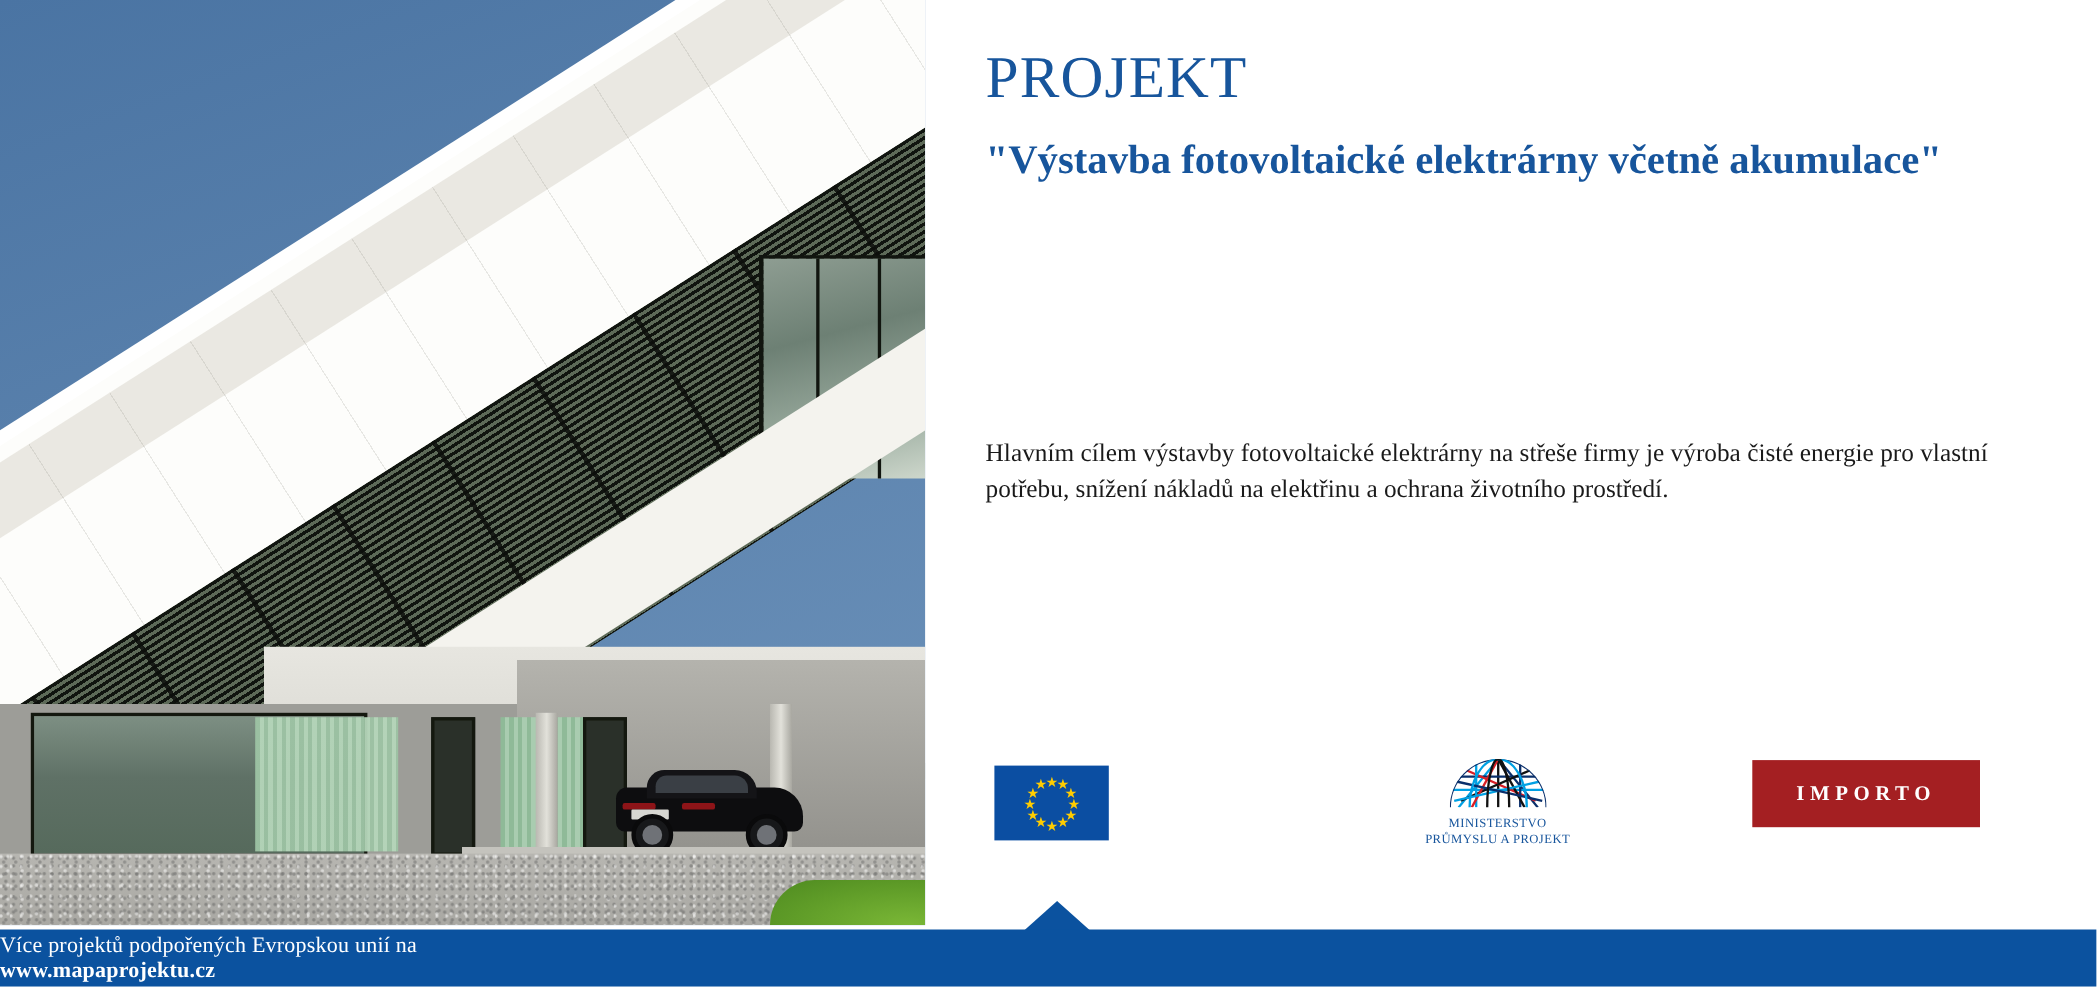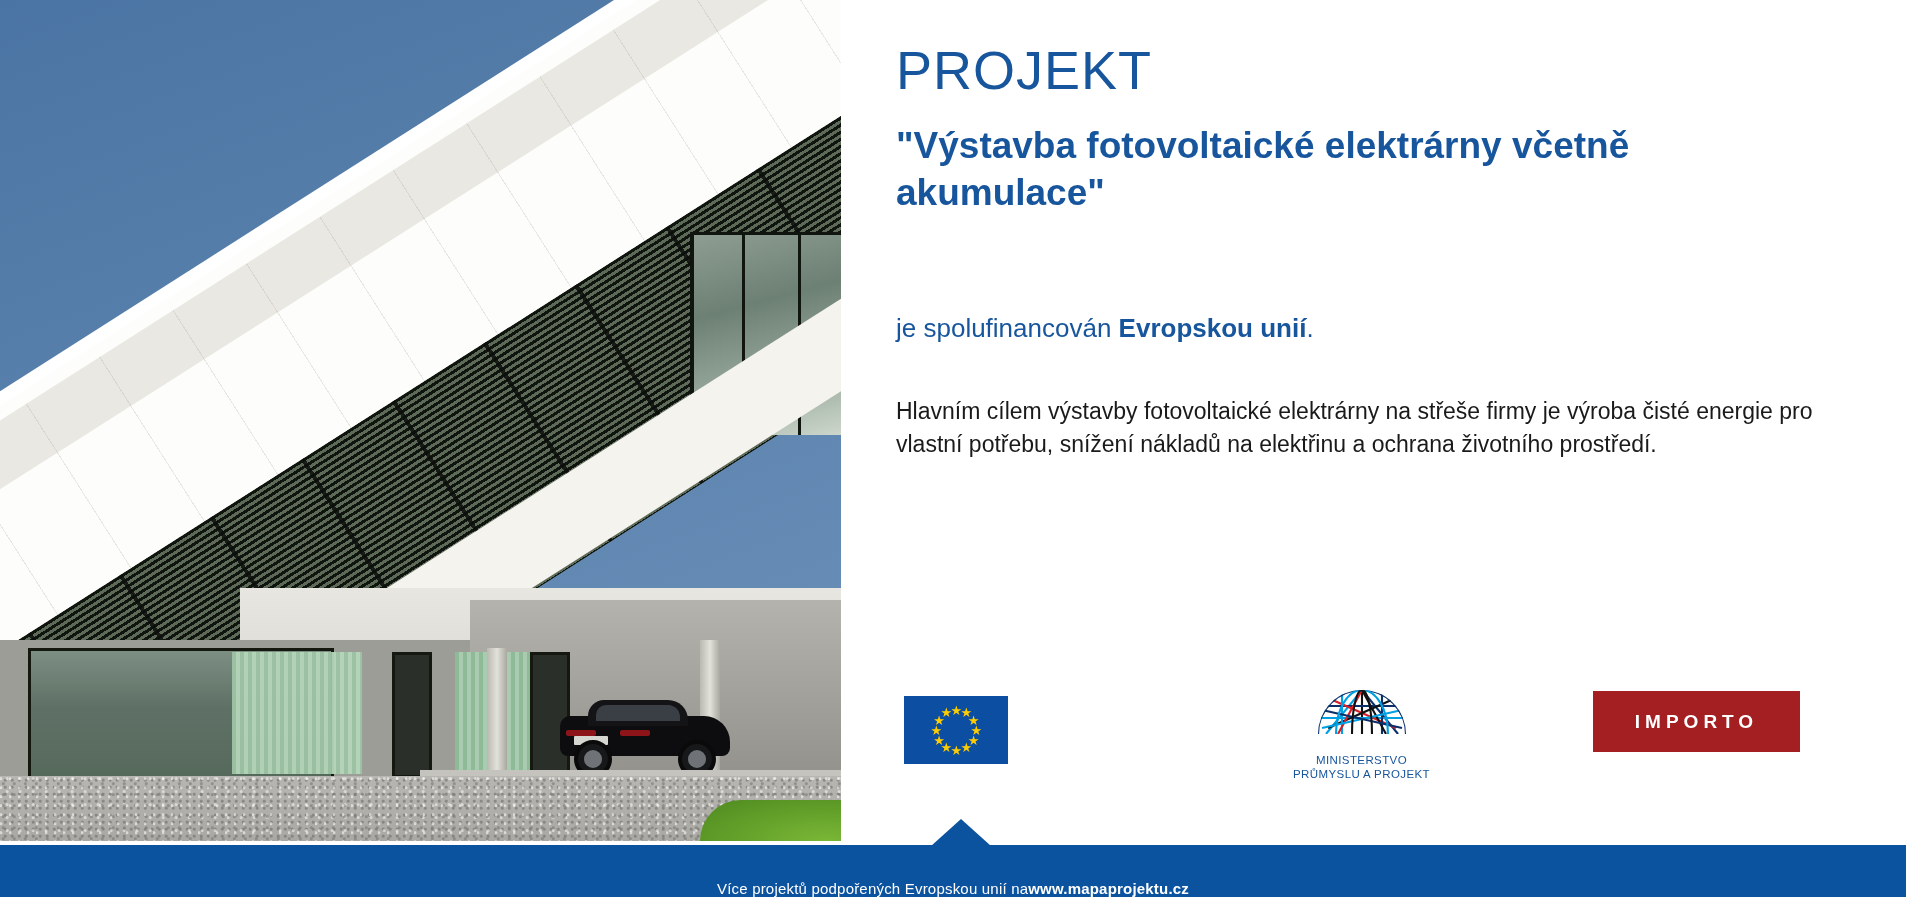--- a/index.html
+++ b/index.html
@@ -1,20 +1,20 @@
 <!DOCTYPE html>
 <html><head>
 <meta charset="utf-8">
 <style>
   html,body{margin:0;padding:0;}
   body{
     width:1906px;height:897px;overflow:hidden;background:#ffffff;
     font-family:"Liberation Sans",sans-serif;
   }
-  .banner{position:relative;width:1906px;height:667px;background:#fff;}
+  .banner{position:relative;width:1906px;height:667px;background:#fff;font-family:Liberation Serif, serif;}
 
   
   .photo{position:absolute;left:0;top:0;width:841px;height:841px;overflow:hidden;background:#5a81ab;}
   .sky{position:absolute;inset:0;background:linear-gradient(160deg,#4a74a3 0%,#5b82ad 45%,#6d93bb 100%);}
   
   .roof-top{position:absolute;left:-120px;top:470px;width:1250px;height:300px;background:#fdfdfb;
             transform:rotate(-32.5deg);transform-origin:0 0;box-shadow:0 -2px 0 #ffffff;}
   .roof-shadowline{position:absolute;left:-120px;top:470px;width:1250px;height:10px;background:#ffffff;
             transform:rotate(-32.5deg);transform-origin:0 0;}
   .fascia{position:absolute;left:-120px;top:497px;width:1250px;height:58px;background:#e9e7e0;
@@ -87,33 +87,33 @@
   .body{position:absolute;left:0;top:395px;width:960px;font-size:23px;line-height:1.45;color:#1a1a1a;}
 
   
   .logos{position:absolute;left:0;top:688px;width:1010px;height:90px;}
   .eu-logo{position:absolute;left:8px;top:8px;display:flex;align-items:center;gap:16px;}
   .eu-flag{position:relative;width:104px;height:68px;background:#0b4ea2;flex:none;}
   .eu-star{position:absolute;width:11px;height:11px;color:#ffcc00;font-size:13px;line-height:11px;
            text-align:center;}
   .eu-text{font-size:20px;line-height:1.2;font-weight:bold;color:#0b4ea2;white-space:nowrap;}
   .min-logo{position:absolute;left:378px;top:0;width:175px;text-align:center;}
-  .min-text{margin-top:14px;font-size:11.5px;line-height:1.18;color:#17559c;letter-spacing:.4px;}
+  .min-text{margin-top:2px;font-size:11.5px;line-height:1.18;color:#17559c;letter-spacing:.4px;}
   .importo{position:absolute;left:697px;top:3px;width:207px;height:61px;background:#a41f22;
            color:#fff;font-size:19px;font-weight:bold;letter-spacing:5px;
            display:flex;align-items:center;justify-content:center;}
 
   
   .footer{position:absolute;left:0;top:845px;width:1906px;height:52px;background:#0b529f;}
   .notch{position:absolute;left:931px;top:819px;width:0;height:0;
          border-left:30px solid transparent;border-right:30px solid transparent;
          border-bottom:27px solid #0b529f;}
   .footer-text{position:absolute;left:0;top:845px;width:1906px;height:52px;
-         display:flex;align-items:flex-end;justify-content:center;
-         color:#fff;font-size:15px;letter-spacing:.2px;}
+         display:flex;align-items:flex-start;justify-content:center;
+         color:#fff;font-size:20px;letter-spacing:.2px;flex-direction:column;}
   .footer-text b{font-weight:bold;}
 </style>
 </head>
 <body>
 
 <div class="banner">
 
   <div class="photo">
     <div class="sky"></div>
     <div class="roof-top"></div>
@@ -152,23 +152,20 @@
         </div>
     </div>
     <div class="apron"></div>
     <div class="gravel"></div>
     <div class="grass"></div>
   </div>
 
   <div class="content">
     <div class="kicker">PROJEKT</div>
     <div class="title">"Výstavba fotovoltaické elektrárny včetně akumulace"</div>
-    <div class="subline">
-      <span>je spolufinancován </span><b>Evropskou unií</b><span>.</span>
-    </div>
     <div class="body">Hlavním cílem výstavby fotovoltaické elektrárny na střeše firmy je výroba čisté energie pro vlastní potřebu, snížení nákladů na elektřinu a ochrana životního prostředí.</div>
 
     <div class="logos">
       <div class="eu-logo">
         <div class="eu-flag" id="eu-flag">
             <span class="eu-star" style="left: 46.5px; top: 8.5px;">★</span>
             <span class="eu-star" style="left: 56.5px; top: 11.1795px;">★</span>
             <span class="eu-star" style="left: 63.8205px; top: 18.5px;">★</span>
             <span class="eu-star" style="left: 66.5px; top: 28.5px;">★</span>
             <span class="eu-star" style="left: 63.8205px; top: 38.5px;">★</span>

